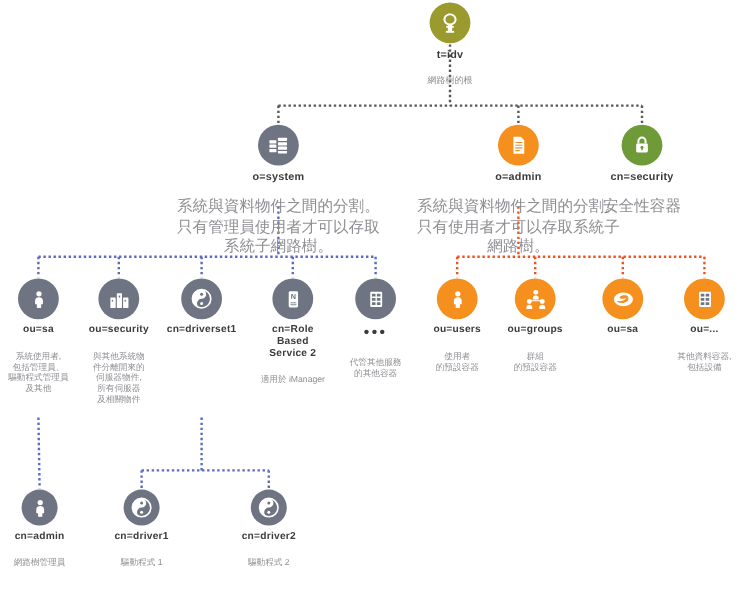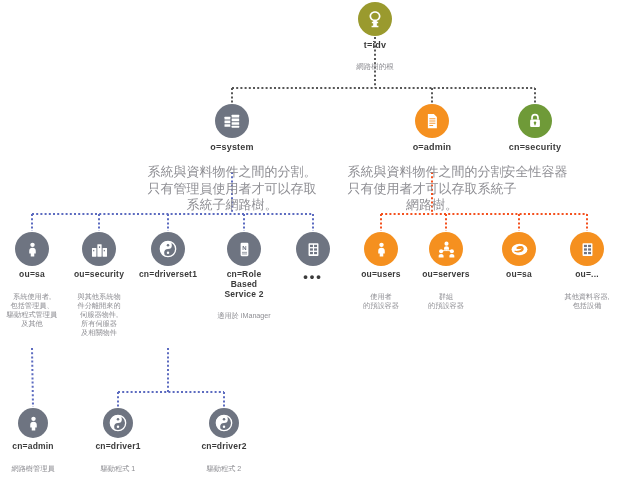--- a/index.html
+++ b/index.html
@@ -198,20 +198,21 @@
               <rect x="7" y="5.4" width="4.2" height="3.2"></rect>
               <rect x="12.8" y="5.4" width="4.2" height="3.2"></rect>
               <rect x="7" y="10.4" width="4.2" height="3.2"></rect>
               <rect x="12.8" y="10.4" width="4.2" height="3.2"></rect>
               <rect x="7" y="15.4" width="4.2" height="3.2"></rect>
               <rect x="12.8" y="15.4" width="4.2" height="3.2"></rect>
             </g>
           </svg>
         </div>
         <div class="title">•••</div>
+        <div class="desc">代管其他服務<br>的其他容器</div>
       </div>
       <div class="node sz-l3" style="left: 349px; top: 232px; width: 64px;">
         <div class="bubble" style="background: rgb(245, 144, 31);">
           <svg class="glyph" width="17" height="17" viewBox="0 0 24 24">
             <circle cx="12" cy="5.4" r="3.1" fill="#fff"></circle>
             <path fill="#fff" d="M12 9.4c-3 0-4.6 1.7-4.6 4.2v4.2h2.1V22h5V17.8h2.1v-4.2c0-2.5-1.6-4.2-4.6-4.2z"></path>
           </svg>
         </div>
         <div class="title">ou=users</div>
         <div class="desc">使用者<br>的預設容器</div>
@@ -224,21 +225,21 @@
             <circle cx="5.2" cy="14.2" r="2.6" fill="#fff"></circle>
             <path fill="#fff" d="M5.2 17.6c-2 0-3.1 1.1-3.1 2.8V22h6.2v-1.6c0-1.7-1.1-2.8-3.1-2.8z"></path>
             <circle cx="18.8" cy="14.2" r="2.6" fill="#fff"></circle>
             <path fill="#fff" d="M18.8 17.6c-2 0-3.1 1.1-3.1 2.8V22h6.2v-1.6c0-1.7-1.1-2.8-3.1-2.8z"></path>
             <g stroke="#fff" stroke-width="1.1">
               <line x1="12" y1="12.2" x2="12" y2="13.4"></line>
               <line x1="5.2" y1="13.4" x2="18.8" y2="13.4"></line>
             </g>
           </svg>
         </div>
-        <div class="title">ou=servers</div>
+        <div class="title">ou=groups</div>
         <div class="desc">群組<br>的預設容器</div>
       </div>
       <div class="node sz-l3" style="left: 467px; top: 232px; width: 104px;">
         <div class="bubble" style="background: rgb(245, 144, 31);">
           <svg class="glyph" width="19" height="19" viewBox="0 0 24 24">
             <ellipse cx="12" cy="12" rx="10" ry="7.3" fill="#fff"></ellipse>
             <path fill="#f5901f" d="M15.6 7.8c-2.6-.6-5.4-.2-7 1.2-1 .9-.6 2 .8 2.3 1.5.3 3.4.1 4.5-.4.7-.3 1.2 0 .7.5-1.6 1.7-5.2 2.8-8.2 2.3-.9-.1-1.3.5-.5 1 2.6 1.6 7.5 1.4 10.1-.8 2-1.7 1.8-4.6-.4-6.1z"></path>
           </svg>
         </div>
         <div class="title">ou=sa</div>

